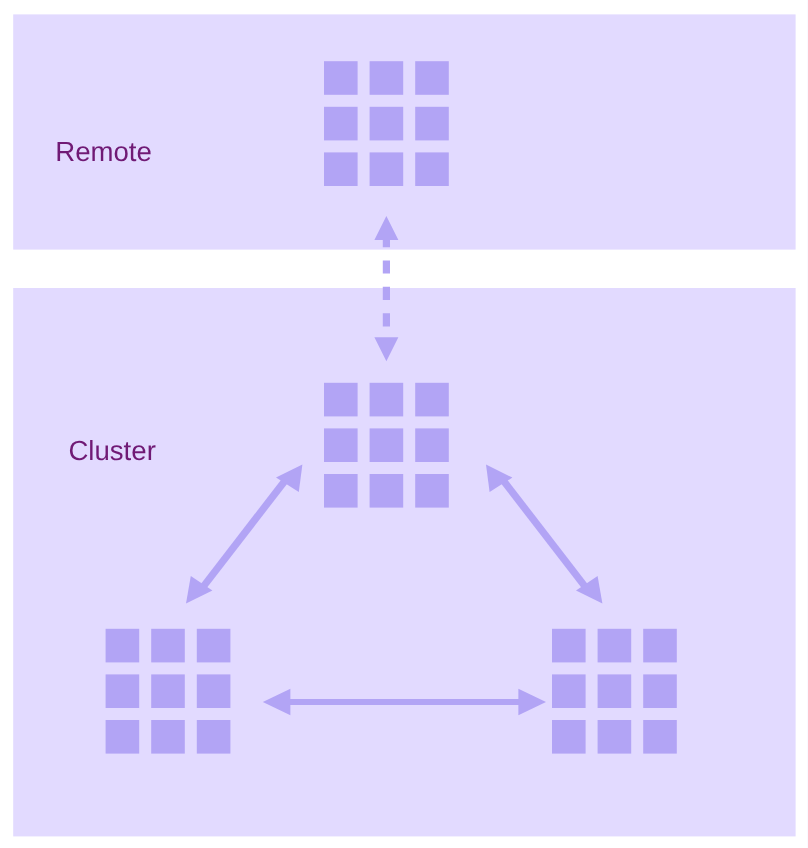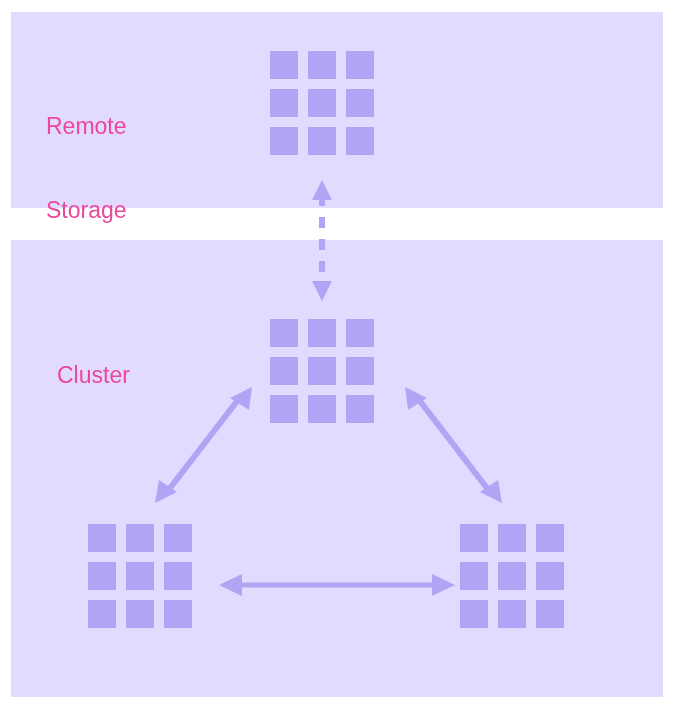--- a/index.html
+++ b/index.html
@@ -32,21 +32,21 @@
     height: 196px;
   }
   #panel-cluster {
     left: 11px;
     top: 240px;
     width: 652px;
     height: 457px;
   }
   .panel-label {
     position: absolute;
-    color: #ec4899;
+    color: #701a75;
     font-size: 23px;
     line-height: 28px;
     white-space: pre;
     letter-spacing: 0px;
   }
   #label-remote-storage {
     left: 46px;
     top: 56px;
   }
   #label-cluster {
@@ -84,21 +84,20 @@
 </style>
 </head>
 <body>
 
 <div id="diagram-root">
 
   <div class="panel" id="panel-remote-storage"></div>
 
   <div class="panel-label" id="label-remote-storage">
     <div>Remote</div>
-    <div>Storage</div>
   </div>
 
   <div class="node-grid" id="grid-remote-storage">
     <div class="node-cell"></div>
     <div class="node-cell"></div>
     <div class="node-cell"></div>
     <div class="node-cell"></div>
     <div class="node-cell"></div>
     <div class="node-cell"></div>
     <div class="node-cell"></div>

